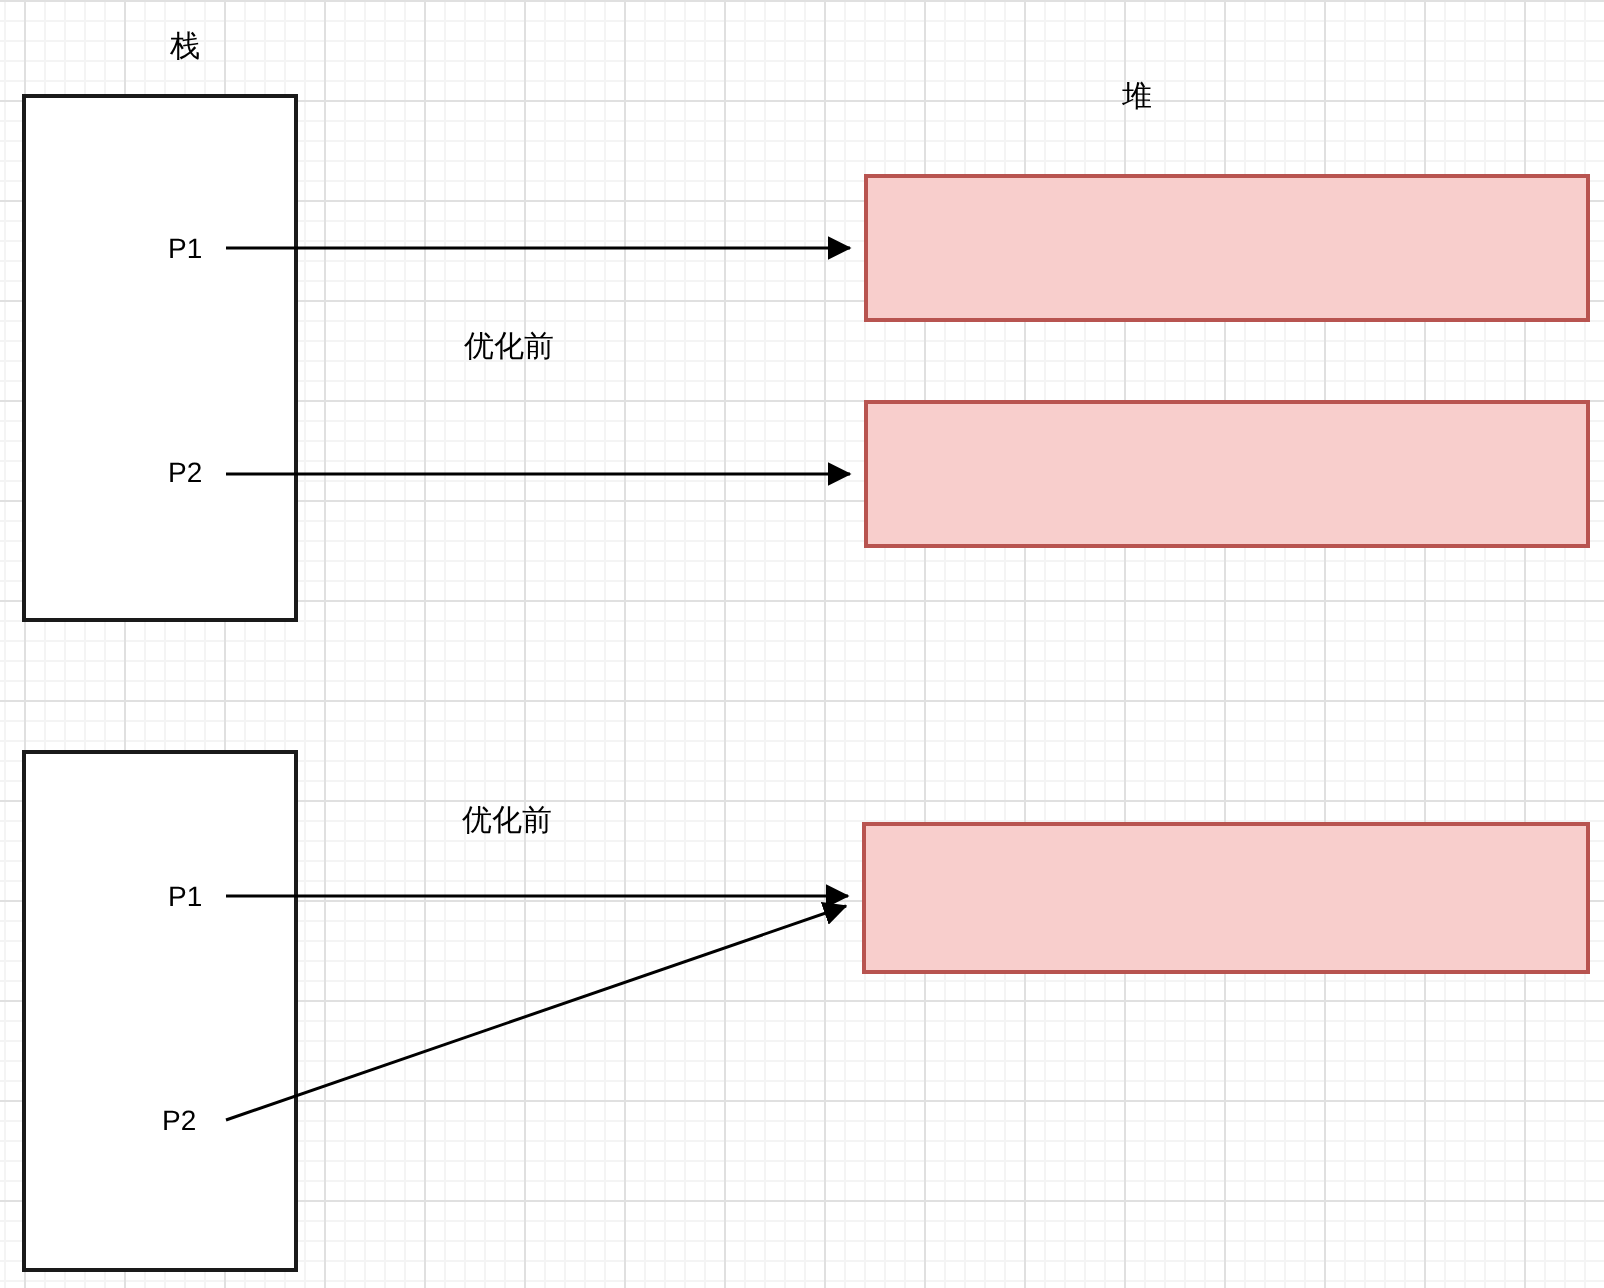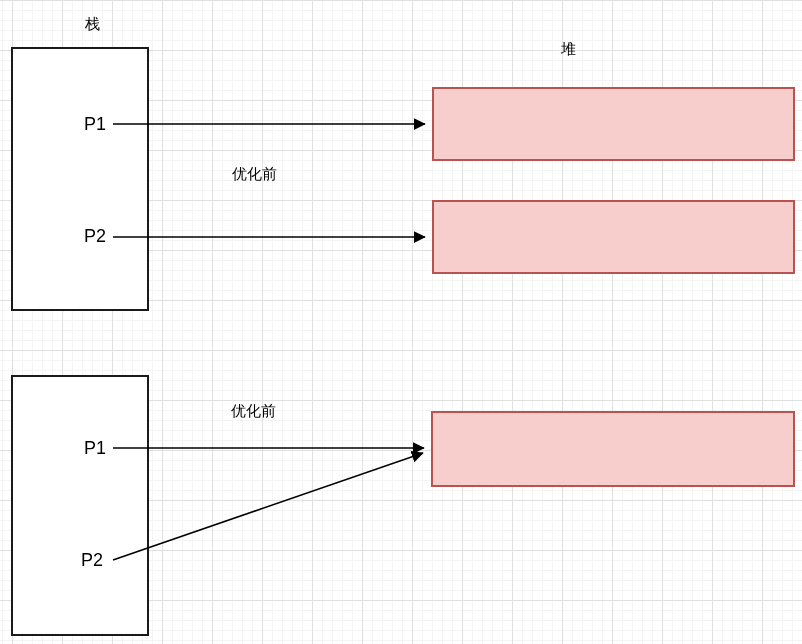--- a/index.html
+++ b/index.html
@@ -25,21 +25,21 @@
   }
   .label {
     position: absolute;
     font-size: 15px;
     line-height: 16px;
     color: #000000;
     white-space: nowrap;
   }
   .plabel {
     position: absolute;
-    font-size: 18px;
+    font-size: 14px;
     line-height: 15px;
     color: #000000;
     white-space: nowrap;
   }
   .stack-box {
     position: absolute;
     box-sizing: border-box;
     border: 2px solid var(--stack-border);
     background: #ffffff;
   }

